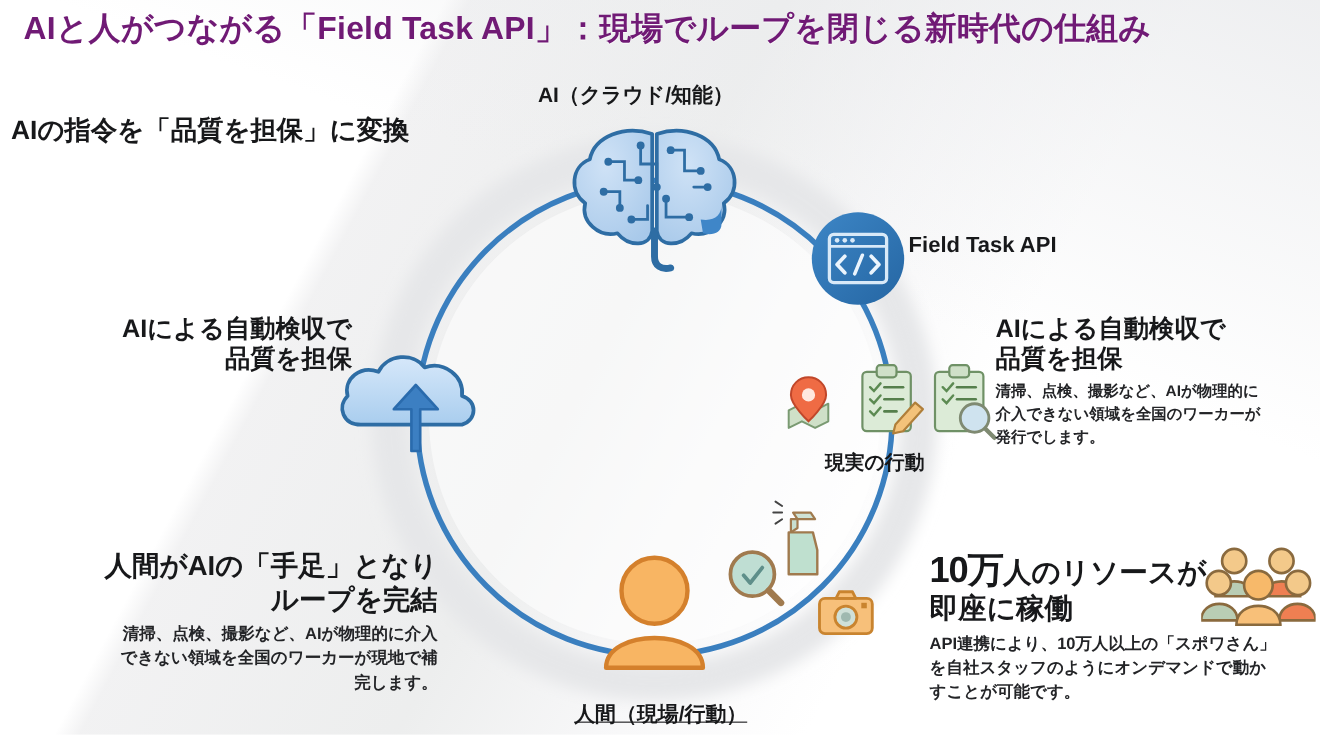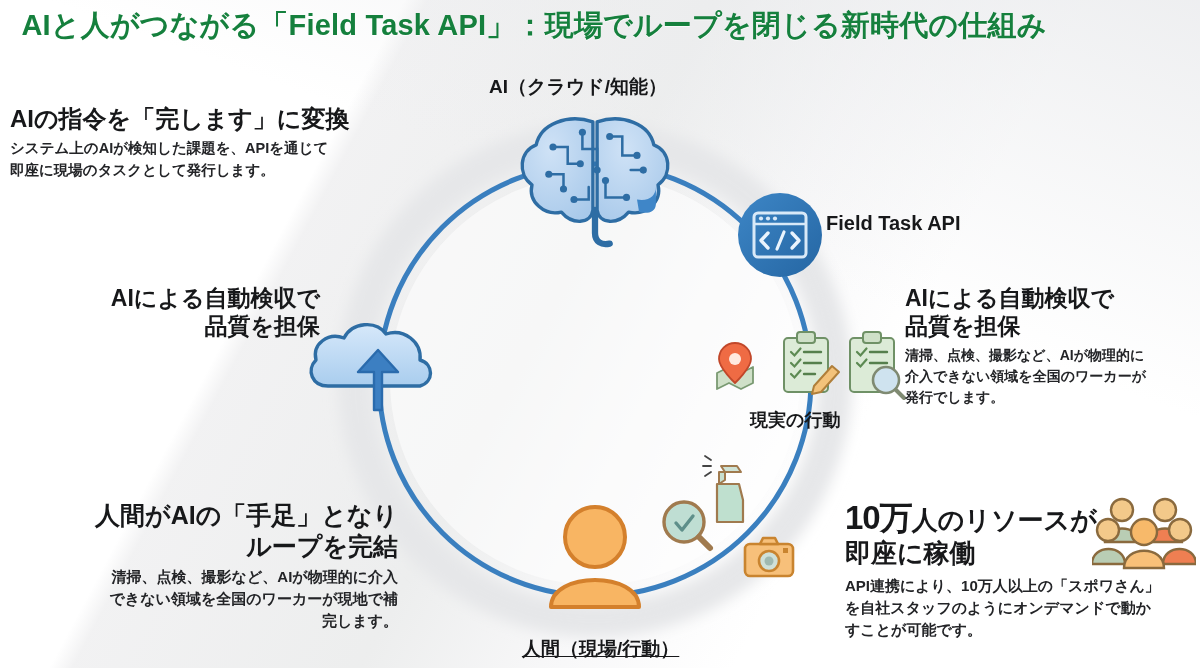--- a/index.html
+++ b/index.html
@@ -17,21 +17,21 @@
   }
   #bg-wash2{
     position:absolute;inset:0;
     background:linear-gradient(200deg, rgba(235,236,238,.85) 0%, rgba(255,255,255,0) 38%);
   }
 
   
   #title{
     position:absolute;left:0;top:6px;width:1068px;text-align:center;
     font-size:29px;font-weight:bold;letter-spacing:.2px;
-    color:#15803d;white-space:nowrap;
+    color:#701a75;white-space:nowrap;
     text-shadow:0 1px 0 rgba(255,255,255,.7);
   }
 
   
   .block{position:absolute;}
   .block h3{
     margin:0 0 5px 0;font-size:23px;font-weight:bold;color:#17181a;line-height:1.22;
     white-space:pre-line;
   }
   .block p{
@@ -218,23 +218,21 @@
     </g>
   </svg>
 
   <div class="node-label" id="label-ai">AI（クラウド/知能）</div>
   <div class="node-label" id="label-api">Field Task API</div>
   <div class="node-label" id="label-action">現実の行動</div>
   <div class="node-label" id="label-human">人間（現場/行動）</div>
 </div>
 
 <div class="block blk-tl">
-  <h3>AIの指令を「完します」に変換</h3>
-  <p>システム上のAIが検知した課題を、APIを通じて
-即座に現場のタスクとして発行します。</p>
+  <h3>AIの指令を「品質を担保」に変換</h3>
 </div>
 
 <div class="block blk-ml">
   <h3>AIによる自動検収で
 品質を担保</h3>
 </div>
 
 <div class="block blk-bl">
   <h3>人間がAIの「手足」となり
 ループを完結</h3>

